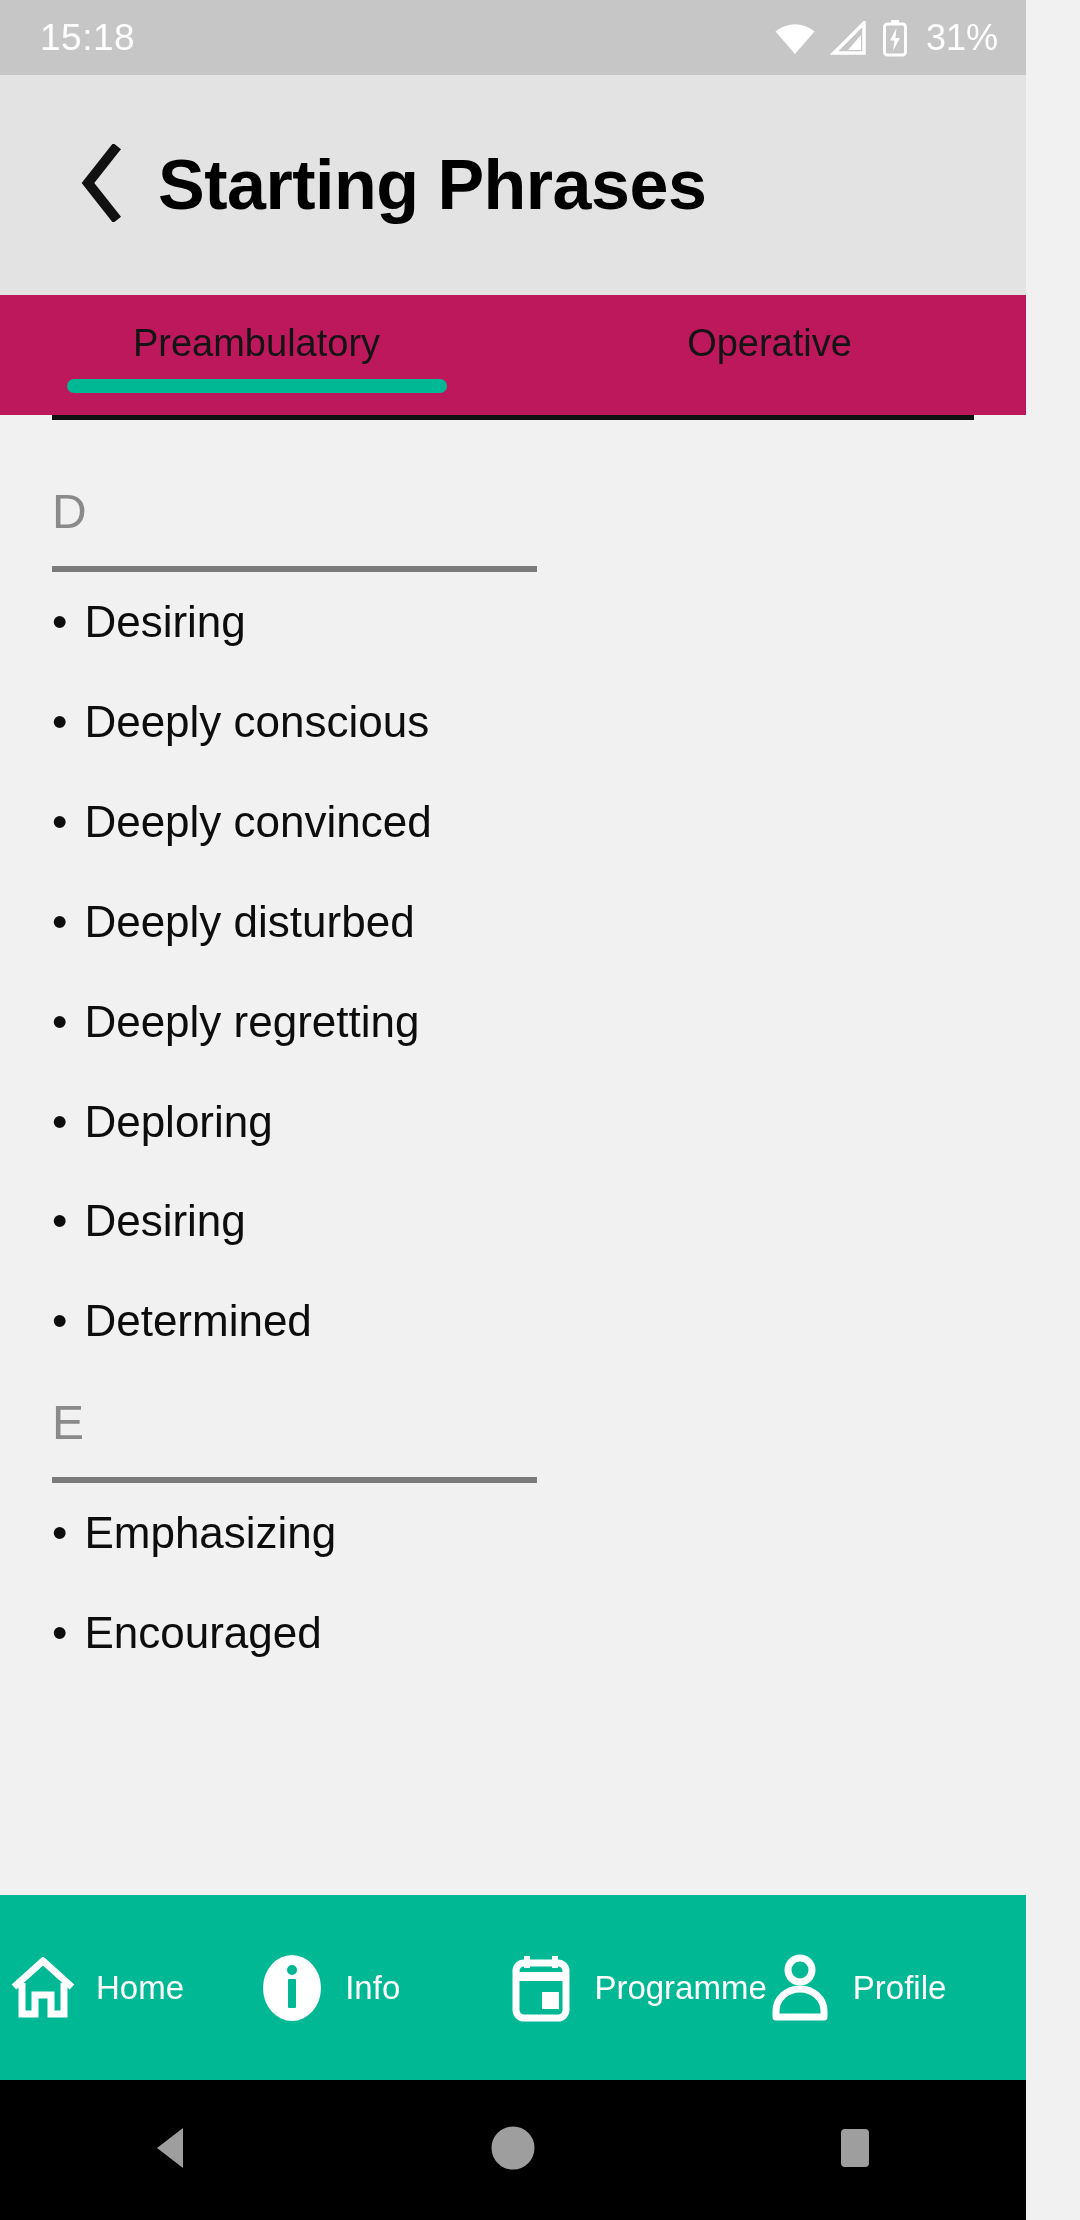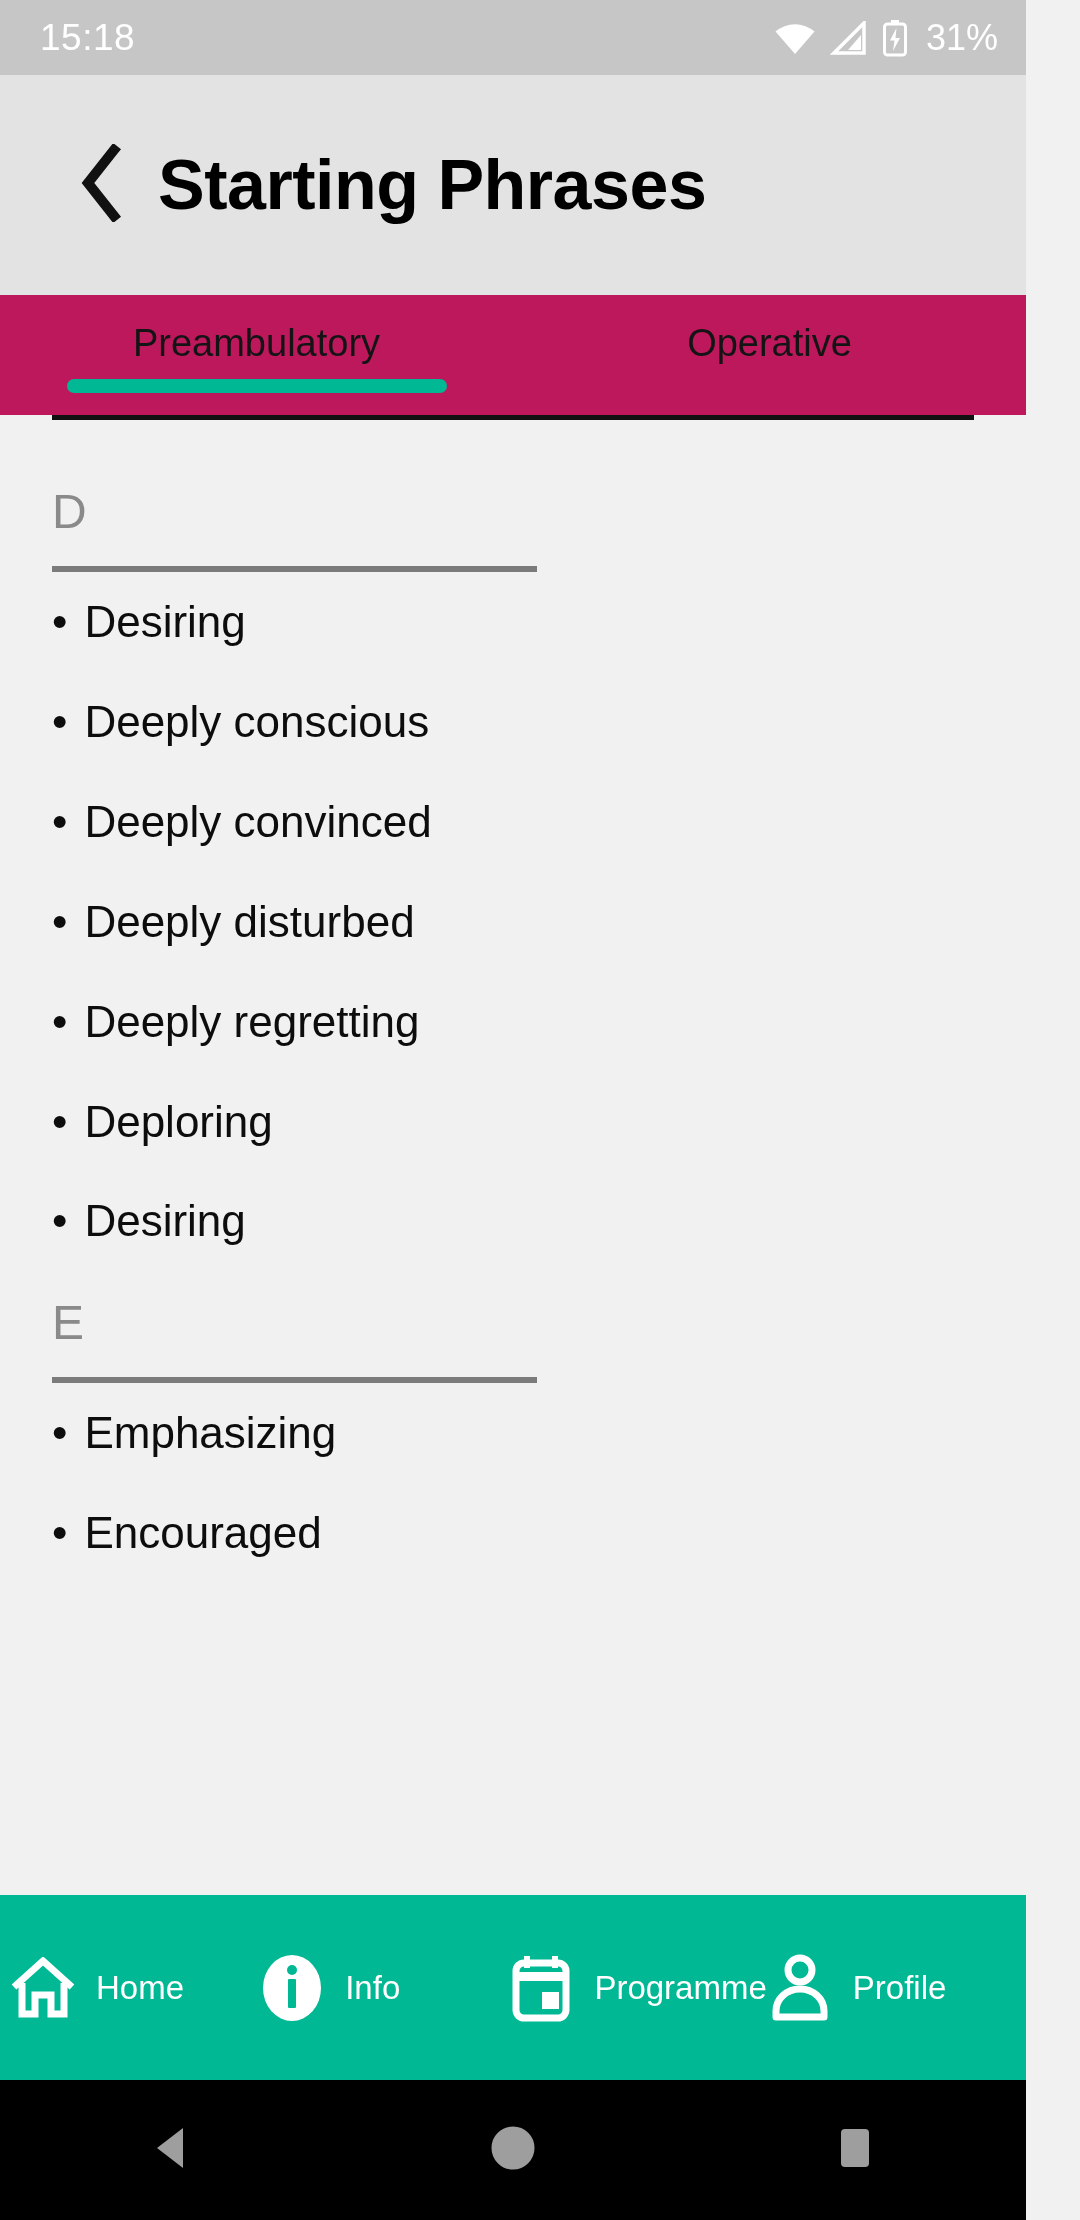--- a/index.html
+++ b/index.html
@@ -137,20 +137,21 @@
     <div class="section">
       <div class="section-letter">D</div>
       <div class="section-rule"></div>
       <div class="list-item"><span class="bullet">•</span><span>Desiring</span></div>
       <div class="list-item"><span class="bullet">•</span><span>Deeply conscious</span></div>
       <div class="list-item"><span class="bullet">•</span><span>Deeply convinced</span></div>
       <div class="list-item"><span class="bullet">•</span><span>Deeply disturbed</span></div>
       <div class="list-item"><span class="bullet">•</span><span>Deeply regretting</span></div>
       <div class="list-item"><span class="bullet">•</span><span>Deploring</span></div>
       <div class="list-item"><span class="bullet">•</span><span>Desiring</span></div>
+      <div class="list-item"><span class="bullet">•</span><span>Determined</span></div>
     </div>
 
     <div class="section">
       <div class="section-letter">E</div>
       <div class="section-rule"></div>
       <div class="list-item"><span class="bullet">•</span><span>Emphasizing</span></div>
       <div class="list-item"><span class="bullet">•</span><span>Encouraged</span></div>
     </div>
 
   </div>

